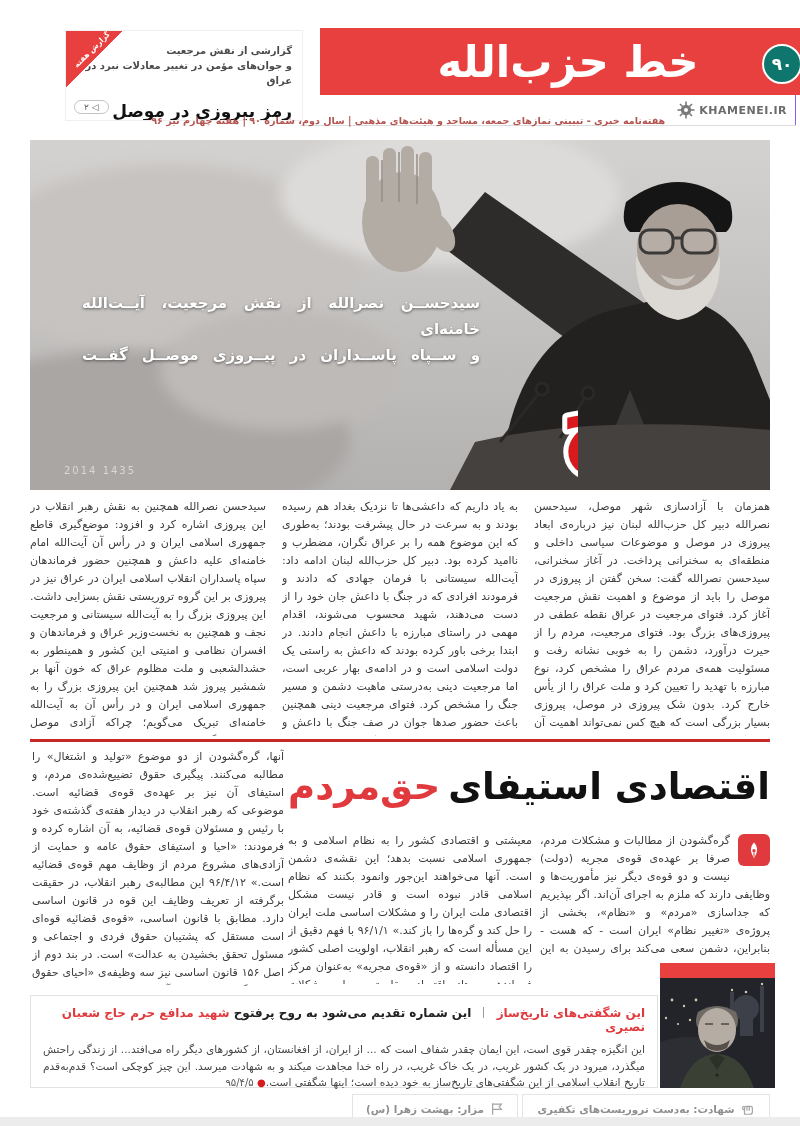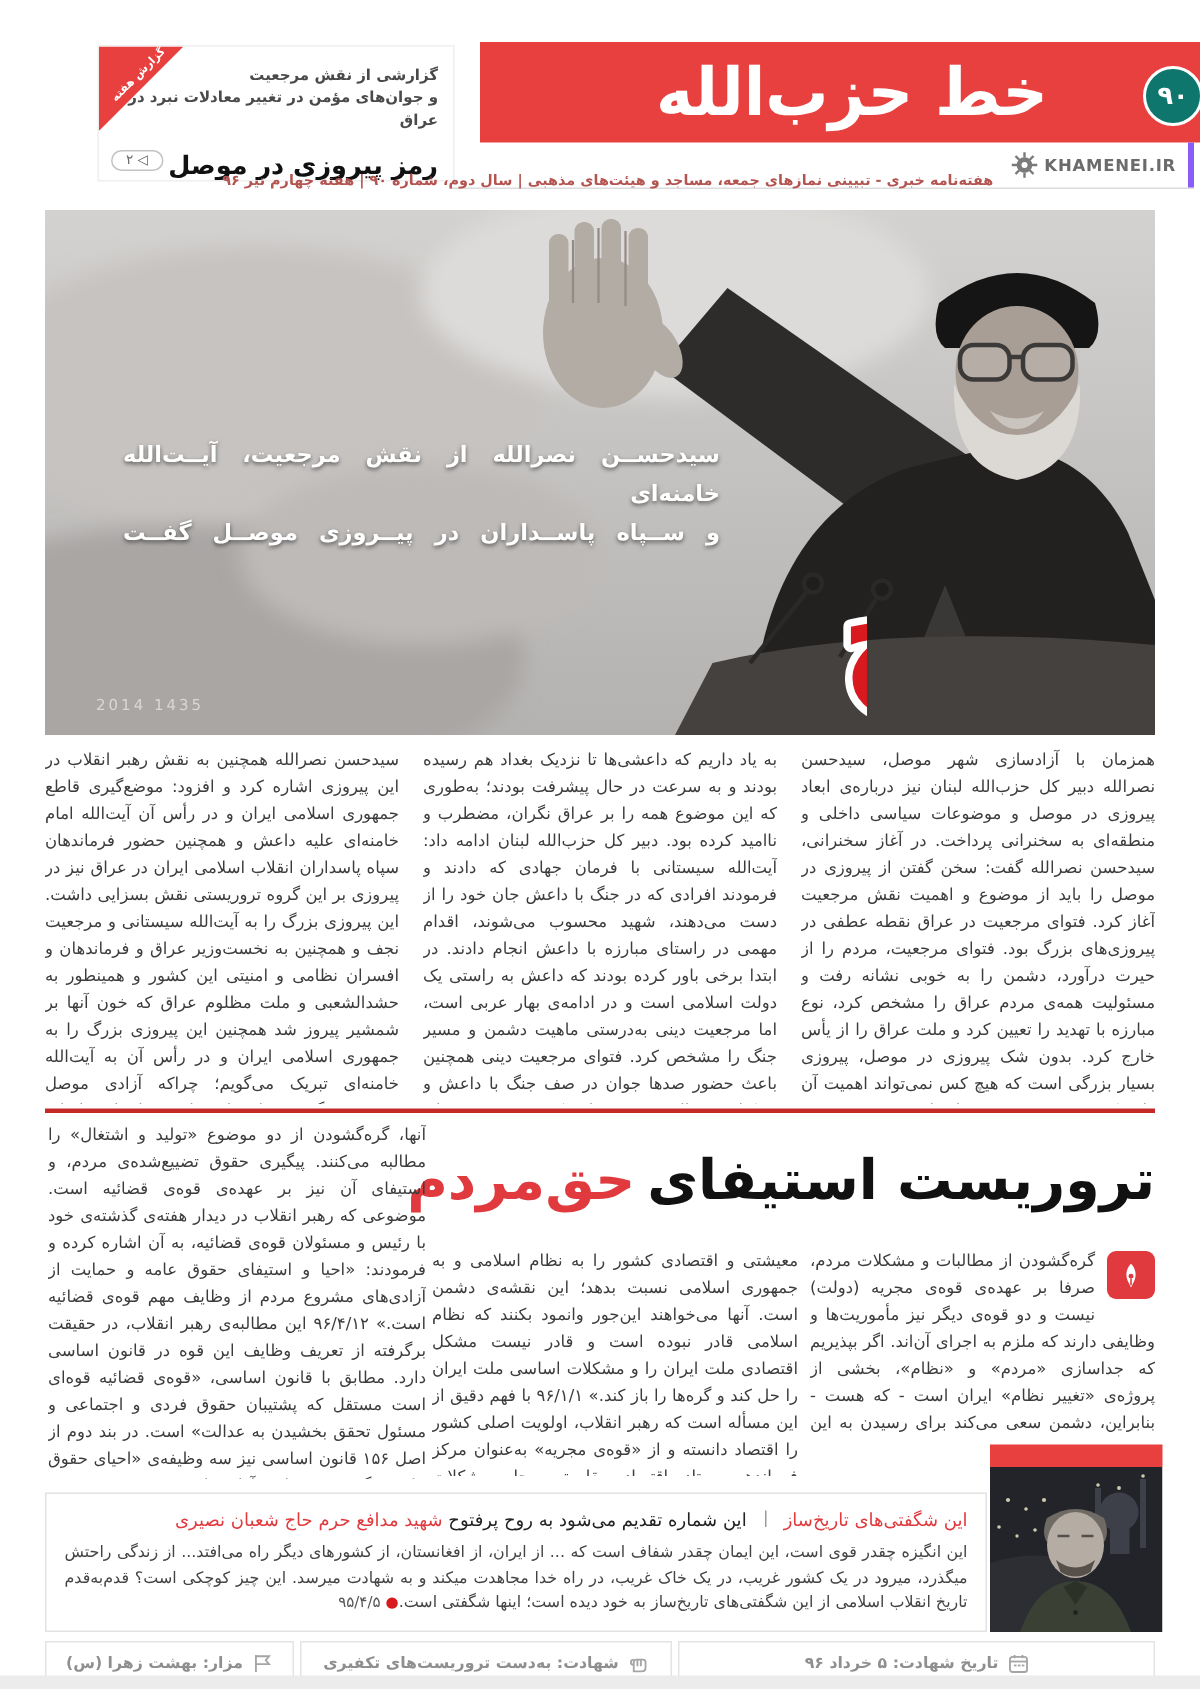--- a/index.html
+++ b/index.html
@@ -27,21 +27,21 @@
   .tagline-row {
     position:absolute; left:300px; top:95px; width:496px; height:31px;
     display:flex; align-items:center; border-bottom:1px solid #dcdcdc;
   }
   .tagline {
     flex:1; text-align:left; padding-left:10px; padding-right:4px;
     color:#b35450; font-size:9.6px; font-weight:bold; white-space:nowrap;margin-top:20px;
   }
   .khamenei-logo {
     display:flex; align-items:center; gap:4px; padding:0 8px; height:100%;
-    border-right:4px solid #8b5cf6; direction:ltr;
+    border-right:1px solid #8b5cf6; direction:ltr;
   }
   .khamenei-logo .kh-text { font-size:11px; font-weight:bold; color:#6b6b6b; letter-spacing:.5px; }
   
   .teaser-box {
     position:absolute; left:65px; top:30px; width:238px; height:91px;
     background:#fff; border:1px solid #f0eeee; overflow:hidden; cursor:pointer;
   }
   .corner-ribbon {
     position:absolute; left:0; top:0; width:56px; height:56px;
     background:linear-gradient(135deg, #e8403e 50%, transparent 50.5%);
@@ -100,21 +100,21 @@
     background:#e03a3e; border-radius:6px; display:flex; align-items:center; justify-content:center;
   }
   
   .martyr-photo { position:absolute; left:660px; top:963px; width:115px; }
   .martyr-photo .red-bar { width:115px; height:15px; background:#e8403e; }
   
   .dedication {
     position:absolute; left:30px; top:995px; width:628px; height:93px;
     border:1px solid #e2e2e2; padding:10px 12px 6px 12px; background:#fff;
   }
-  .ded-title-row { font-size:12px; font-weight:normal; color:#222; }
+  .ded-title-row { font-size:12px; font-weight:bold; color:#222; }
   .ded-title { color:#e03a3e; }
   .vbar { display:inline-block; width:1px; height:11px; background:#9a9a9a; margin:0 8px; vertical-align:-1px; }
   .ded-martyr { color:#e03a3e; }
   .ded-body { margin-top:7px; font-size:10.6px; line-height:16.5px; color:#444; text-align:justify; }
   .ded-date { color:#555; font-size:10px; }
   
   .footer { position:absolute; left:30px; top:1094px; width:740px; height:30px; display:flex; gap:4px; }
   .f-cell {
     border:1px solid #e4e4e4; background:#fff; display:flex; align-items:center;
     justify-content:center; gap:6px; color:#8f8f8f; font-size:10.5px; font-weight:bold;
@@ -238,21 +238,21 @@
   <div class="col a1-c1">همزمان با آزادسازی شهر موصل، سیدحسن نصرالله دبیر کل حزب‌الله لبنان نیز درباره‌ی ابعاد پیروزی در موصل و موضوعات سیاسی داخلی و منطقه‌ای به سخنرانی پرداخت. در آغاز سخنرانی، سیدحسن نصرالله گفت: سخن گفتن از پیروزی در موصل را باید از موضوع و اهمیت نقش مرجعیت آغاز کرد. فتوای مرجعیت در عراق نقطه عطفی در پیروزی‌های بزرگ بود. فتوای مرجعیت، مردم را از حیرت درآورد، دشمن را به خوبی نشانه رفت و مسئولیت همه‌ی مردم عراق را مشخص کرد، نوع مبارزه با تهدید را تعیین کرد و ملت عراق را از یأس خارج کرد. بدون شک پیروزی در موصل، پیروزی بسیار بزرگی است که هیچ کس نمی‌تواند اهمیت آن را منکر شود. پیروزی موصل، اوج پیروزی جبهه‌ی مقاومت بود و متعلق به همه‌ی مسلمانان است. همه</div>
   <div class="col a1-c2">به یاد داریم که داعشی‌ها تا نزدیک بغداد هم رسیده بودند و به سرعت در حال پیشرفت بودند؛ به‌طوری که این موضوع همه را بر عراق نگران، مضطرب و ناامید کرده بود. دبیر کل حزب‌الله لبنان ادامه داد: آیت‌الله سیستانی با فرمان جهادی که دادند و فرمودند افرادی که در جنگ با داعش جان خود را از دست می‌دهند، شهید محسوب می‌شوند، اقدام مهمی در راستای مبارزه با داعش انجام دادند. در ابتدا برخی باور کرده بودند که داعش به راستی یک دولت اسلامی است و در ادامه‌ی بهار عربی است، اما مرجعیت دینی به‌درستی ماهیت دشمن و مسیر جنگ را مشخص کرد. فتوای مرجعیت دینی همچنین باعث حضور صدها جوان در صف جنگ با داعش و تشکیل حشدالشعبی به‌عنوان یک نیروی مؤثر برای مبارزه با داعش در داخل عراق شد.</div>
   <div class="col a1-c3">
     <span>سیدحسن نصرالله همچنین به نقش رهبر انقلاب در این پیروزی اشاره کرد و افزود: موضع‌گیری قاطع جمهوری اسلامی ایران و در رأس آن آیت‌الله امام خامنه‌ای علیه داعش و همچنین حضور فرماندهان سپاه پاسداران انقلاب اسلامی ایران در عراق نیز در پیروزی بر این گروه تروریستی نقش بسزایی داشت. این پیروزی بزرگ را به آیت‌الله سیستانی و مرجعیت نجف و همچنین به نخست‌وزیر عراق و فرماندهان و افسران نظامی و امنیتی این کشور و همینطور به حشدالشعبی و ملت مظلوم عراق که خون آنها بر شمشیر پیروز شد همچنین این پیروزی بزرگ را به جمهوری اسلامی ایران و در رأس آن به آیت‌الله خامنه‌ای تبریک می‌گویم؛ چراکه آزادی موصل پیروزی بزرگی در برابر طرح داعش علیه امت اسلام بود.</span>
     
   </div>
 
   <div class="sep-red"></div>
 
   <div class="a2-title">
-    <span>تروریست استیفای</span>
+    <span>اقتصادی استیفای</span>
     <span class="red-part">حق‌مردم</span>
   </div>
 
   <div class="col a2-c1">
     <span class="pen-badge">
       <svg width="18" height="18" viewBox="0 0 24 24">
         <path d="M12 2 C16 6 17.5 12 14.5 18 L12 23 L9.5 18 C6.5 12 8 6 12 2 Z" fill="#fff"></path>
         <circle cx="12" cy="13" r="2.2" fill="#e03a3e"></circle>
         <line x1="12" y1="15.2" x2="12" y2="21" stroke="#e03a3e" stroke-width="1.4"></line>
       </svg>
@@ -308,32 +308,20 @@
       <span>این شماره تقدیم می‌شود به روح پرفتوح</span>
       <span class="ded-martyr">شهید مدافع حرم حاج شعبان نصیری</span>
     </div>
     <div class="ded-body">
       <span>این انگیزه چقدر قوی است، این ایمان چقدر شفاف است که ... از ایران، از افغانستان، از کشورهای دیگر راه می‌افتد... از زندگی راحتش میگذرد، میرود در یک کشور غریب، در یک خاک غریب، در راه خدا مجاهدت میکند و به شهادت میرسد. این چیز کوچکی است؟ قدم‌به‌قدم تاریخ انقلاب اسلامی از این شگفتی‌های تاریخ‌ساز به خود دیده است؛ اینها شگفتی است.</span><span class="red-dot">●</span>
       <span class="ded-date">۹۵/۴/۵</span>
     </div>
   </div>
 
   <div class="footer">
-    <div class="f-cell c-date">
-      <svg width="14" height="14" viewBox="0 0 16 16" class="icon-gray">
-        <rect x="1.5" y="3" width="13" height="11.5" rx="2"></rect>
-        <line x1="1.5" y1="6.5" x2="14.5" y2="6.5"></line>
-        <line x1="5" y1="1.5" x2="5" y2="4"></line>
-          <line x1="11" y1="1.5" x2="11" y2="4"></line>
-        <line x1="4.5" y1="9.5" x2="6.5" y2="9.5"></line>
-          <line x1="7.5" y1="9.5" x2="9.5" y2="9.5"></line>
-          <line x1="10.5" y1="9.5" x2="12.5" y2="9.5"></line>
-      </svg>
-      <span>تاریخ شهادت: ۵ خرداد ۹۶</span>
-    </div>
     <div class="f-cell c-cause">
       <svg width="14" height="14" viewBox="0 0 16 16" class="icon-gray">
         <path d="M4,14 L4,7 q0,-2 2,-2 l5,0 q2,0 2,2 l0,4 q0,3 -3,3 Z"></path>
         <line x1="6.8" y1="5" x2="6.8" y2="10"></line>
           <line x1="9.4" y1="5" x2="9.4" y2="10"></line>
         <path d="M4,9 q-2.2,0 -2.2,-2 q0,-2 2.2,-2"></path>
       </svg>
       <span>شهادت: به‌دست تروریست‌های تکفیری</span>
     </div>
     <div class="f-cell c-grave">

